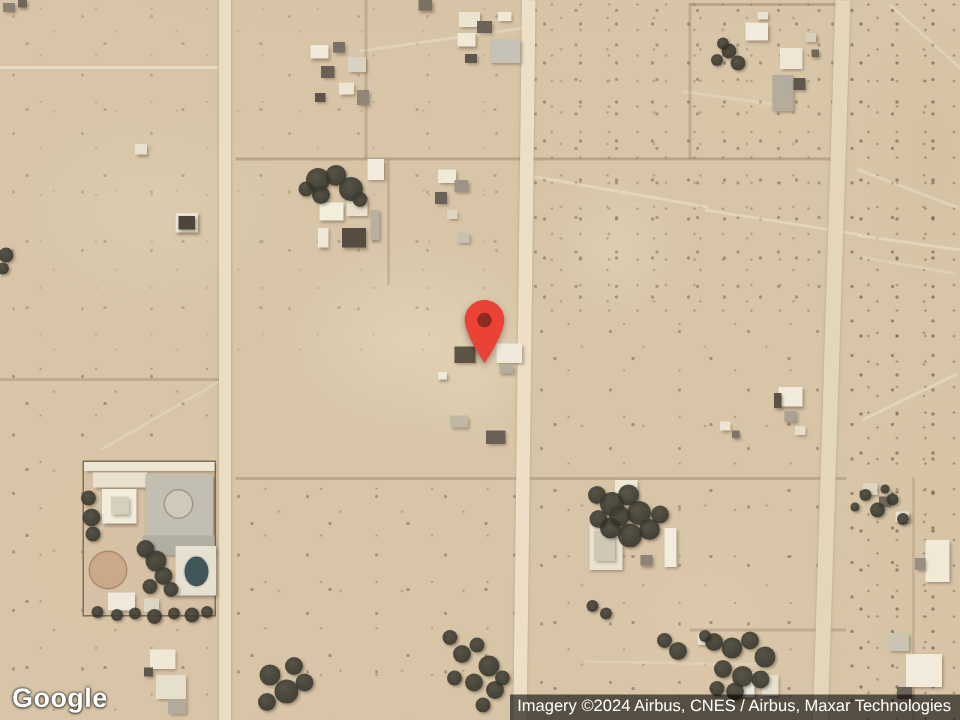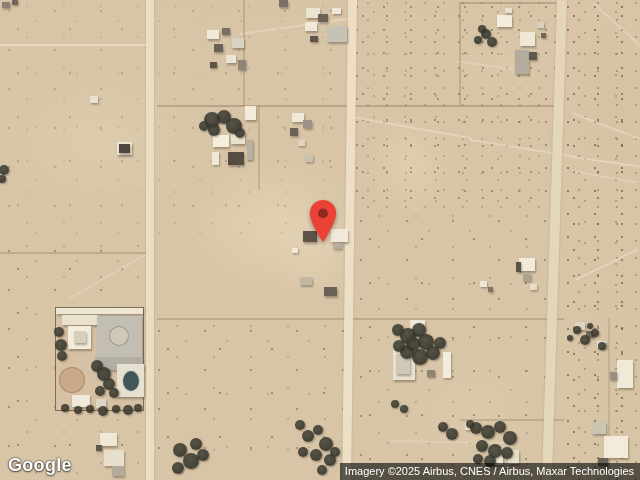--- a/index.html
+++ b/index.html
@@ -46,21 +46,21 @@
 <div class="stage" style="background: rgb(216, 197, 167);">
 
   <svg class="gmaps-pin" viewBox="0 0 27 43" aria-hidden="true" style="left: 309px; top: 200px; width: 28px; height: 42px;">
     <path d="M13.5 0C6.04 0 0 6.04 0 13.5c0 10.1 13.5 29.5 13.5 29.5S27 23.6 27 13.5C27 6.04 20.96 0 13.5 0z" fill="#EA4335"></path>
     <circle cx="13.5" cy="13.7" r="5" fill="#8D2A21"></circle>
   </svg>
 
   <div class="google-logo">Google</div>
 
   <div class="attribution" style="background: rgba(0, 0, 0, 0.6);">
-    <span>Imagery ©2025 Airbus, CNES / Airbus, Maxar Technologies</span>
+    <span>Imagery ©2024 Airbus, CNES / Airbus, Maxar Technologies</span>
   </div>
 
 <div class="terrain-el" style="left: -40px; top: 40px; width: 280px; height: 200px; background: radial-gradient(closest-side, rgb(224, 208, 178), rgba(255, 255, 255, 0) 74%); opacity: 0.55;"></div>
     <div class="terrain-el" style="left: 150px; top: 130px; width: 250px; height: 190px; background: radial-gradient(closest-side, rgb(232, 216, 186), rgba(255, 255, 255, 0) 74%); opacity: 0.6;"></div>
     <div class="terrain-el" style="left: 255px; top: 180px; width: 120px; height: 140px; background: radial-gradient(closest-side, rgb(227, 211, 181), rgba(255, 255, 255, 0) 74%); opacity: 0.55;"></div>
     <div class="terrain-el" style="left: 350px; top: 95px; width: 120px; height: 140px; background: radial-gradient(closest-side, rgb(230, 214, 184), rgba(255, 255, 255, 0) 74%); opacity: 0.5;"></div>
     <div class="terrain-el" style="left: -30px; top: 250px; width: 200px; height: 240px; background: radial-gradient(closest-side, rgb(220, 194, 164), rgba(255, 255, 255, 0) 74%); opacity: 0.45;"></div>
     <div class="terrain-el" style="left: 560px; top: -20px; width: 120px; height: 240px; background: radial-gradient(closest-side, rgb(210, 191, 160), rgba(255, 255, 255, 0) 74%); opacity: 0.5;"></div>
     <div class="terrain-el" style="left: 560px; top: 220px; width: 120px; height: 280px; background: radial-gradient(closest-side, rgb(213, 194, 163), rgba(255, 255, 255, 0) 74%); opacity: 0.45;"></div>
     <div class="terrain-el" style="left: 360px; top: 320px; width: 220px; height: 180px; background: radial-gradient(closest-side, rgb(223, 203, 173), rgba(255, 255, 255, 0) 74%); opacity: 0.5;"></div>

